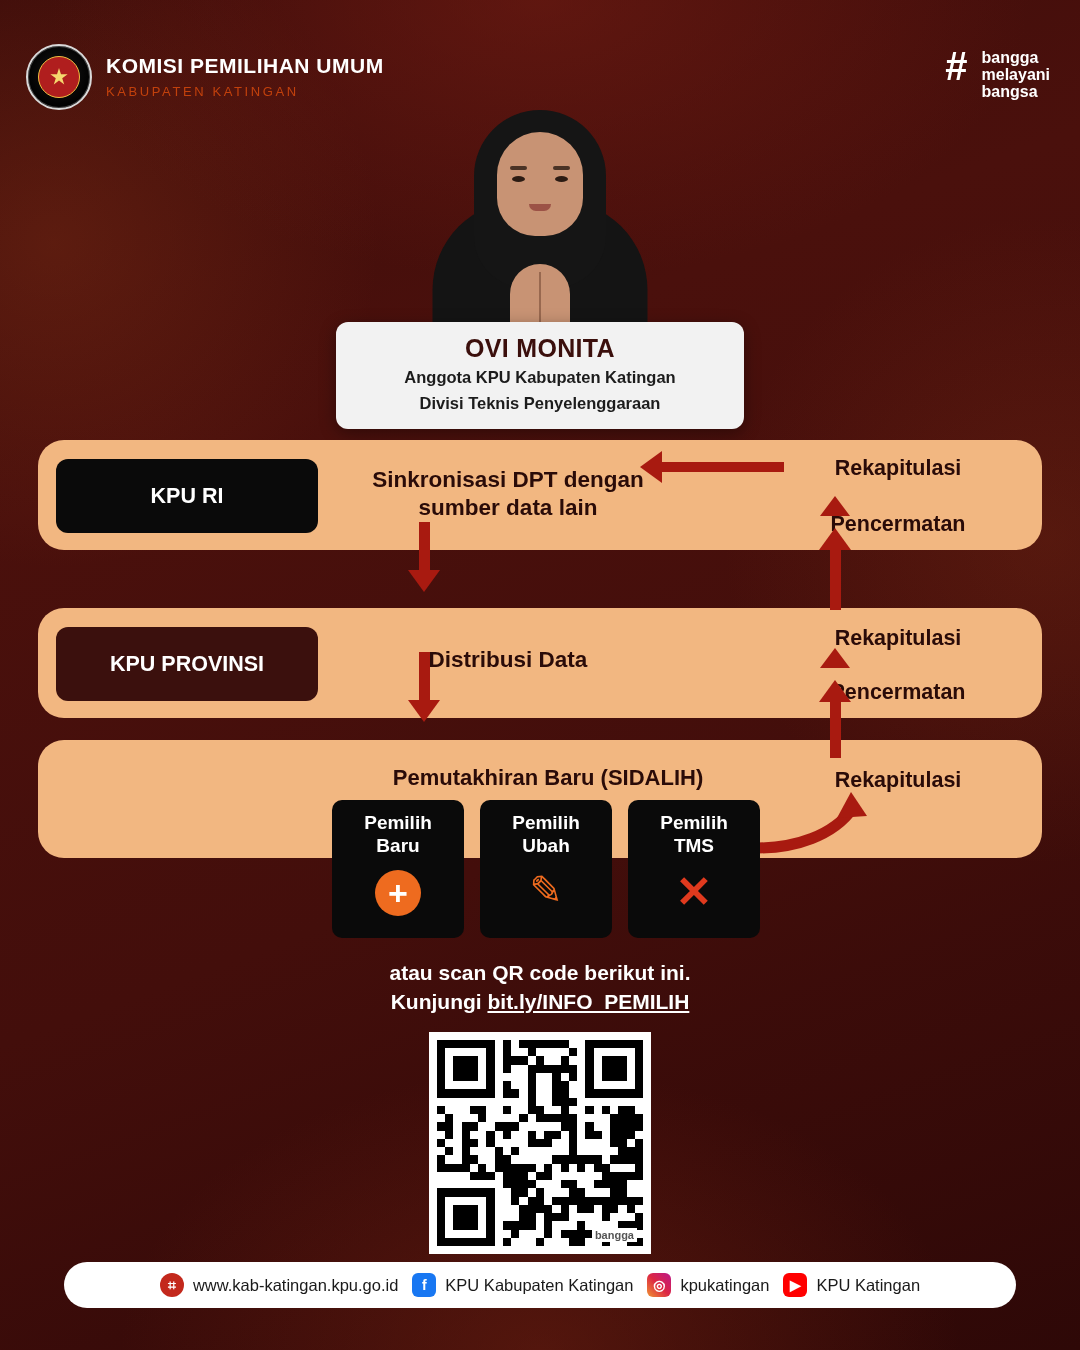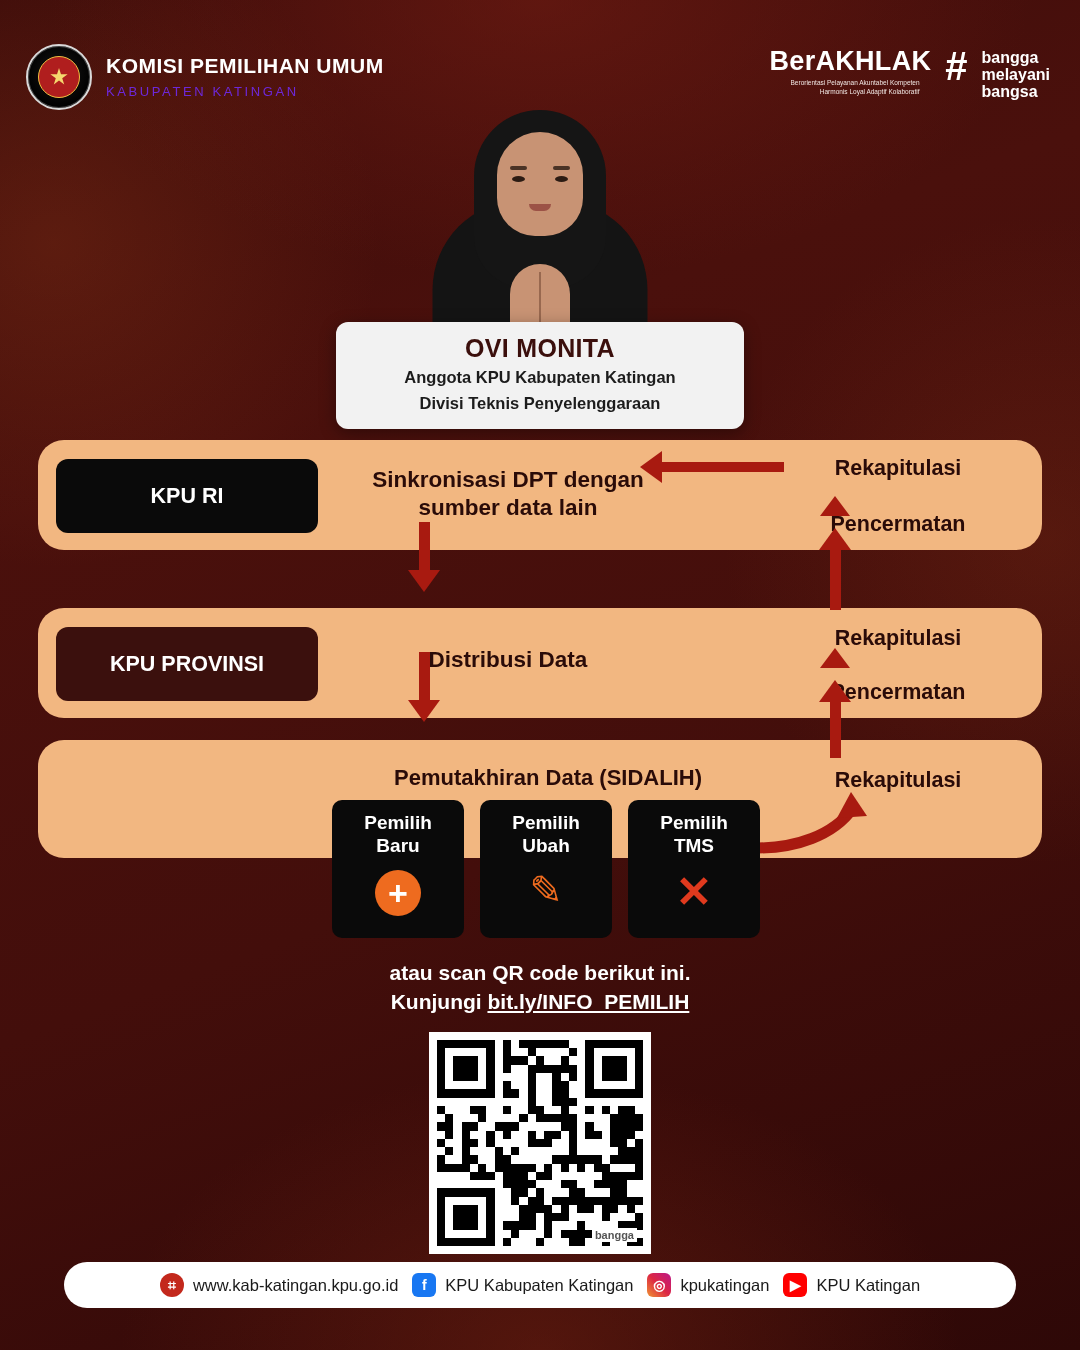--- a/index.html
+++ b/index.html
@@ -19,21 +19,21 @@
   
   .header{position:absolute;top:44px;left:26px;display:flex;align-items:center;gap:14px;}
   .kpu-logo{width:62px;height:62px;border-radius:50%;background:radial-gradient(circle at 50% 45%,#1a1a1a 0%,#000 70%);
     border:2px solid #d9d9d9;display:flex;align-items:center;justify-content:center;position:relative;}
   .kpu-logo .inner{width:40px;height:40px;border-radius:50%;background:#b01e1e;border:1px solid #f0c040;
     display:flex;align-items:center;justify-content:center;}
   .kpu-logo .inner:after{content:"";width:18px;height:18px;background:#f5d76e;clip-path:polygon(50% 0%,61% 35%,98% 35%,68% 57%,79% 91%,50% 70%,21% 91%,32% 57%,2% 35%,39% 35%);}
   .kpu-logo .ring-text{position:absolute;inset:0;border-radius:50%;border:1px solid rgba(255,255,255,.25);}
   .kpu-title{color:#fff;line-height:1.15;}
   .kpu-title .l1{font-size:21px;font-weight:bold;letter-spacing:.5px;}
-  .kpu-title .l2{font-size:13px;letter-spacing:2.6px;color:#6d28d9;margin-top:7px;}
+  .kpu-title .l2{font-size:13px;letter-spacing:2.6px;color:#c2410c;margin-top:7px;}
 
   .berakhlak{position:absolute;top:48px;right:30px;display:flex;align-items:flex-start;gap:14px;}
   .ba-left{color:#fff;text-align:right;}
   .ba-left .main{font-size:27px;font-weight:bold;letter-spacing:.3px;line-height:1;}
   .ba-left .sub{font-size:6.5px;line-height:1.35;color:#f0e6e3;margin-top:4px;max-width:150px;}
   .ba-hash{color:#fff;font-size:40px;font-weight:bold;line-height:.8;margin-top:2px;}
   .ba-right{color:#fff;font-size:16px;font-weight:bold;line-height:1.05;margin-top:2px;}
 
   
   .title{position:absolute;top:168px;left:30px;font-size:49px;color:#fff;font-weight:300;letter-spacing:.5px;}
@@ -136,24 +136,20 @@
       <div class="ring-text"></div>
       <div class="inner"></div>
     </div>
     <div class="kpu-title">
       <div class="l1">KOMISI PEMILIHAN UMUM</div>
       <div class="l2">KABUPATEN KATINGAN</div>
     </div>
   </div>
 
   <div class="berakhlak">
-    <div class="ba-left">
-      <div class="main">BerAKHLAK</div>
-      <div class="sub">Berorientasi Pelayanan Akuntabel Kompeten Harmonis Loyal Adaptif Kolaboratif</div>
-    </div>
     <div class="ba-hash">#</div>
     <div class="ba-right">
       <div>bangga</div>
       <div>melayani</div>
       <div>bangsa</div>
     </div>
   </div>
 
 
   <div class="person">
@@ -188,21 +184,21 @@
     <div class="pill dark">KPU PROVINSI</div>
     <div class="mid-label ml2">Distribusi Data</div>
     <div class="right-label rl-top2">Rekapitulasi</div>
     <div class="right-label rl-bot2">Pencermatan</div>
   </div>
   <div class="arrow-down ad1"></div>
   <div class="arrow-up2"></div>
   <div class="tri-up" style="top:648px;"></div>
 
   <div class="row r3">
-    <div class="mid-label ml3">Pemutakhiran Data (SIDALIH)</div>
+    <div class="mid-label ml3">Pemutakhiran Baru (SIDALIH)</div>
     <div class="right-label rl-3">Rekapitulasi</div>
   </div>
   <div class="arrow-down ad2"></div>
   <div class="arrow-up3"></div>
   <svg class="curve" viewBox="0 0 120 70">
     <path d="M2 58 C 40 58, 78 46, 98 18" stroke="#a81a10" stroke-width="11" fill="none" stroke-linecap="round"></path>
     <polygon points="96,2 112,26 82,28" fill="#a81a10"></polygon>
   </svg>
 
   <div class="opts">

